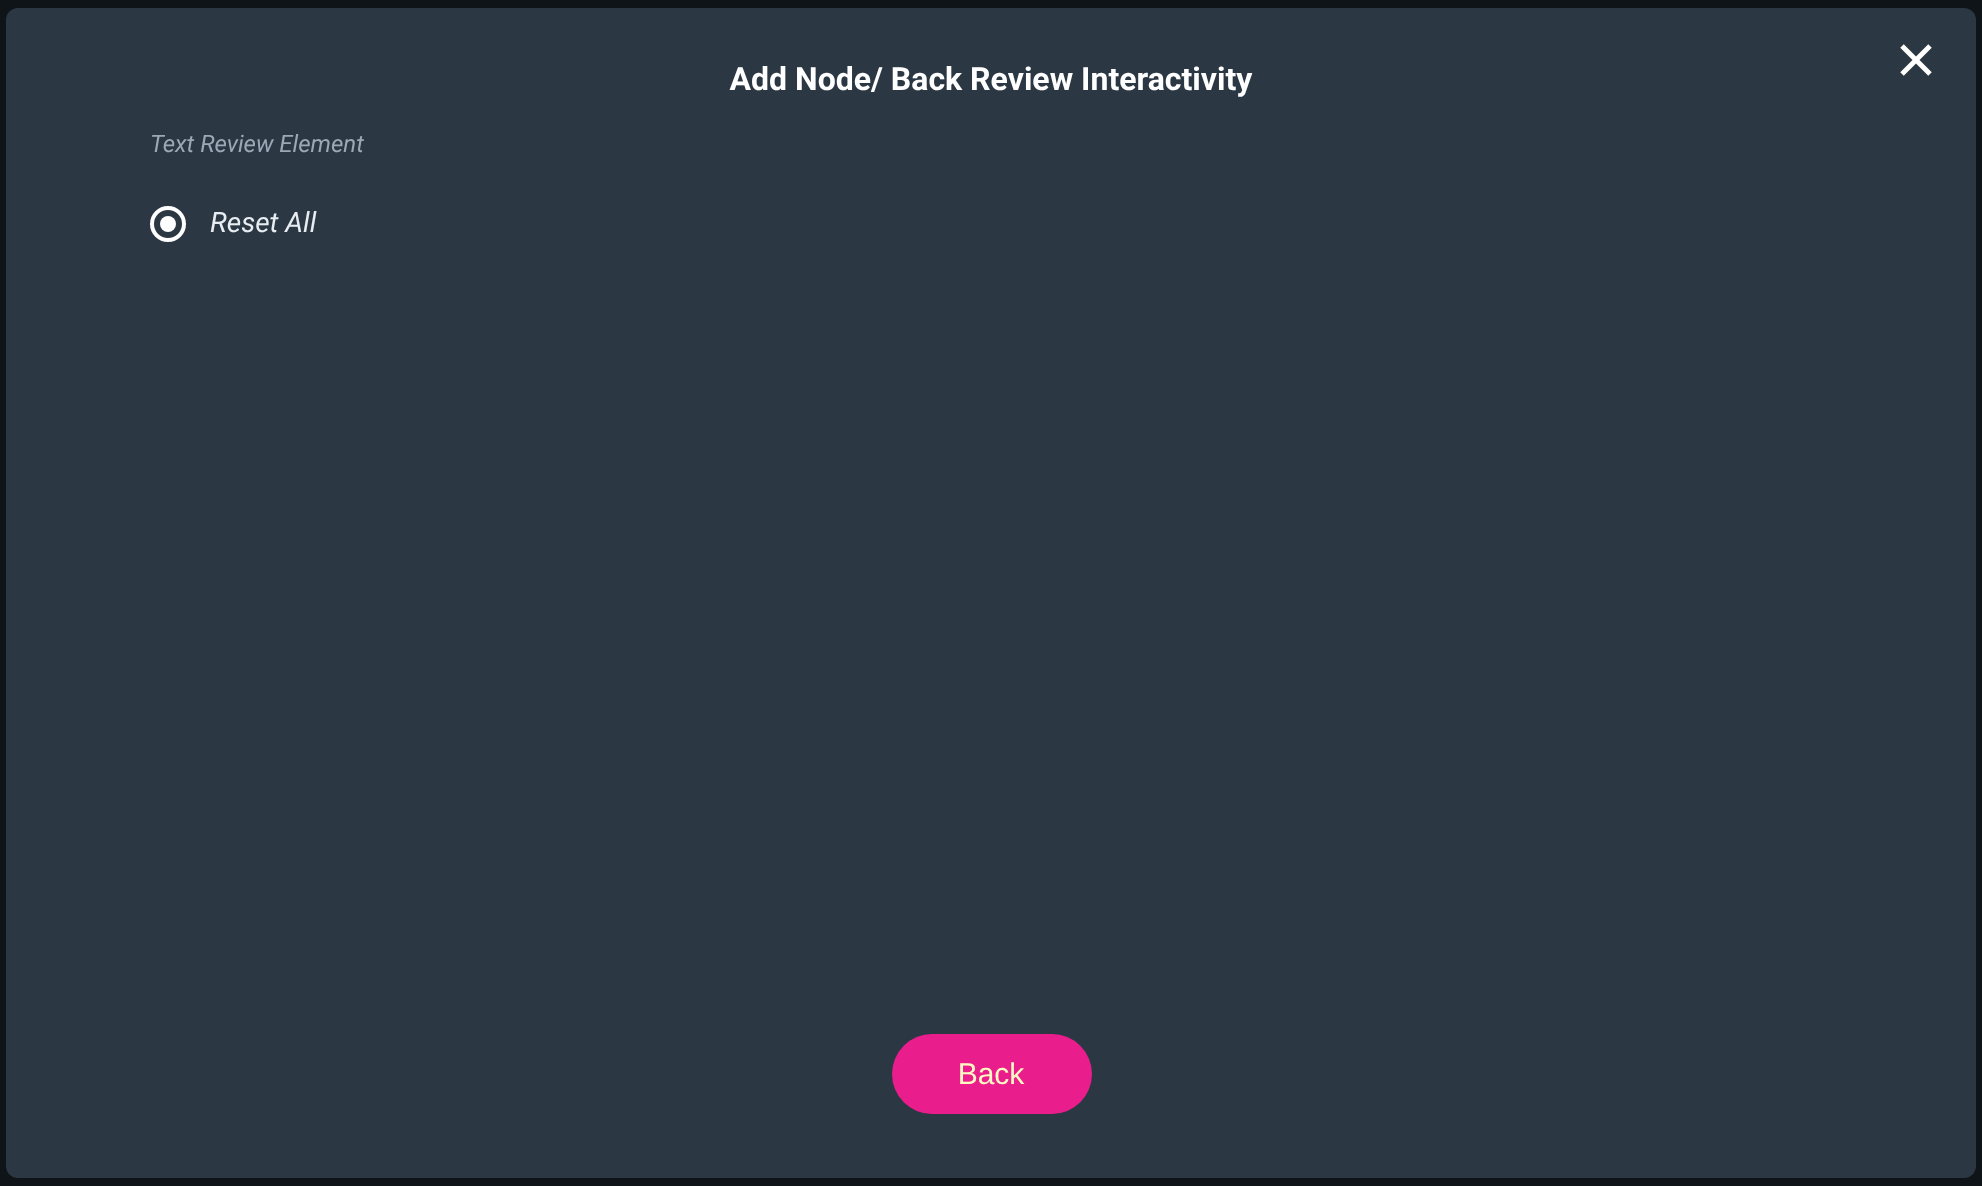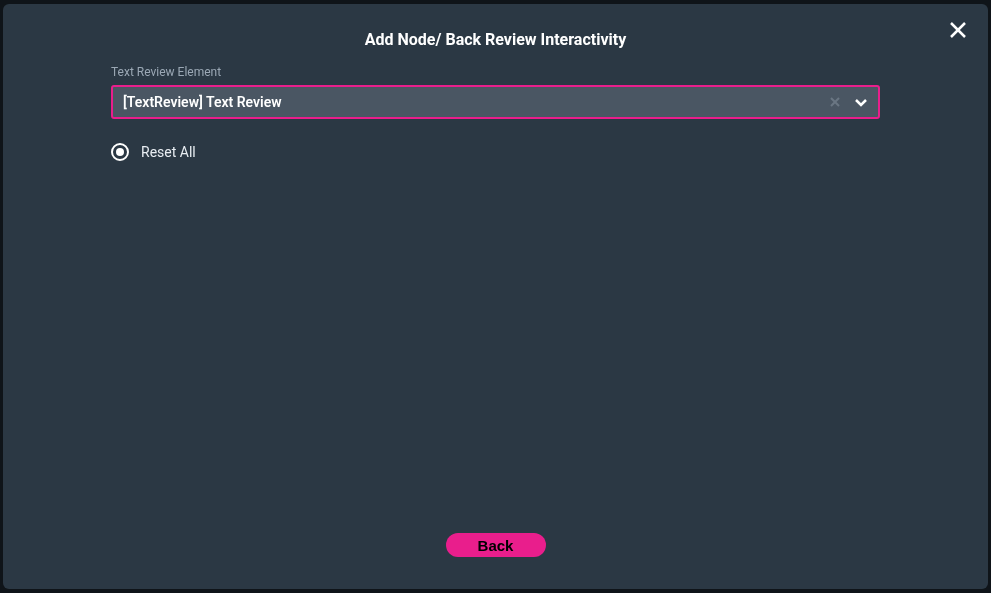--- a/index.html
+++ b/index.html
@@ -43,22 +43,23 @@
     }
     .dialog-title {
       color: #ffffff;
       font-size: 16px;
       font-weight: 700;
       text-align: center;
       padding-top: 26px;
       padding-bottom: 16px;
     }
     .content {
-      padding: 0 108px;
+      padding: 0 72px;
       flex: 1;
+      font-style: italic;
     }
     .field-label {
       color: #9ba8b5;
       font-size: 12px;
       margin-bottom: 6px;
     }
     .select-wrapper {
       position: relative;
       border: 2px solid #e91e8c;
       border-radius: 3px;
@@ -139,27 +140,27 @@
       font-size: 14px;
     }
     .footer {
       display: flex;
       justify-content: center;
       gap: 18px;
       padding-bottom: 32px;
     }
     .btn {
       background: #e91e8c;
-      color: #000000;
+      color: #fef9c3;
       font-size: 15px;
-      font-weight: 700;
+      font-weight: 400;
       border: none;
       border-radius: 20px;
       width: 100px;
-      height: 24px;
+      height: 40px;
       cursor: pointer;
       display: flex;
       align-items: center;
       justify-content: center;
     }
   </style>
 </head>
 <body>
 
 <div class="dialog">
@@ -168,34 +169,20 @@
       <line x1="2" y1="2" x2="16" y2="16"></line>
       <line x1="16" y1="2" x2="2" y2="16"></line>
     </svg>
   </div>
 
   <div class="dialog-title">Add Node/ Back Review Interactivity</div>
 
   <div class="content">
     <div class="field-label">Text Review Element</div>
 
-    <div class="select-wrapper">
-      <div class="select-value">[TextReview] Text Review</div>
-      <div class="select-clear">
-        <svg width="10" height="10" viewBox="0 0 10 10" fill="none">
-          <line x1="1" y1="1" x2="9" y2="9"></line>
-          <line x1="9" y1="1" x2="1" y2="9"></line>
-        </svg>
-      </div>
-      <div class="select-chevron">
-        <svg width="14" height="10" viewBox="0 0 14 10">
-          <polyline points="2,3 7,8 12,3"></polyline>
-        </svg>
-      </div>
-    </div>
 
     <div class="radio-group">
       <div class="radio-option selected">
         <div class="radio-circle">
           <div class="radio-dot"></div>
         </div>
         <span class="radio-label">Reset All</span>
       </div>
     </div>
   </div>

